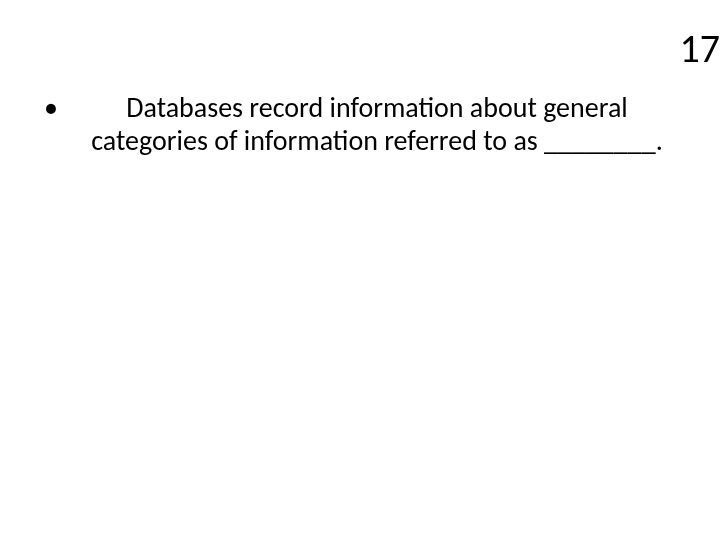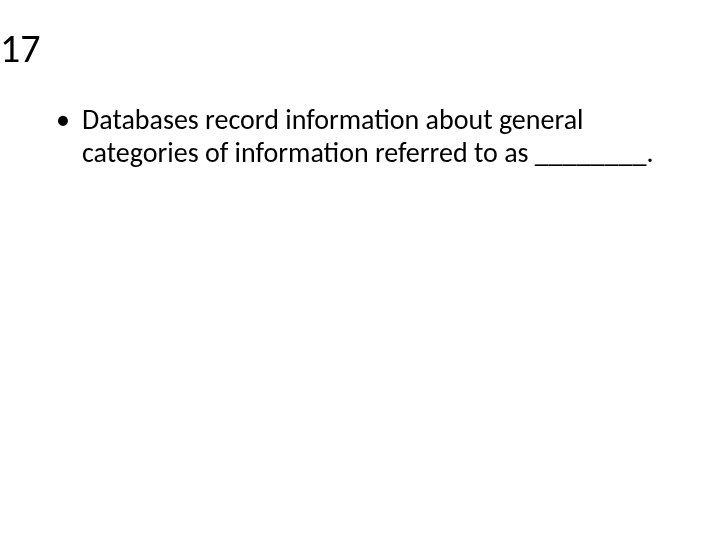--- a/index.html
+++ b/index.html
@@ -11,33 +11,34 @@
     font-family: Calibri, "Segoe UI", Arial, sans-serif;
     color: #000;
   }
   .slide {
     width: 720px;
     height: 540px;
     box-sizing: border-box;
     position: relative;
   }
   .title {
-    text-align: left;
+    text-align: right;
     font-size: 40px;
     font-weight: 400;
     padding-top: 24px;
     padding-bottom: 18px;
   }
   .body {
     padding: 0 36px 0 36px;
   }
   ul.bullets {
     list-style: none;
-    margin: 12px;
+    margin: 0;
     padding: 0;
+    text-align: center;
   }
   ul.bullets > li {
     position: relative;
     padding-left: 34px;
     font-size: 28px;
     line-height: 1.18;
     margin: 0 0 2px 0;
   }
   ul.bullets > li::before {
     content: "•";

